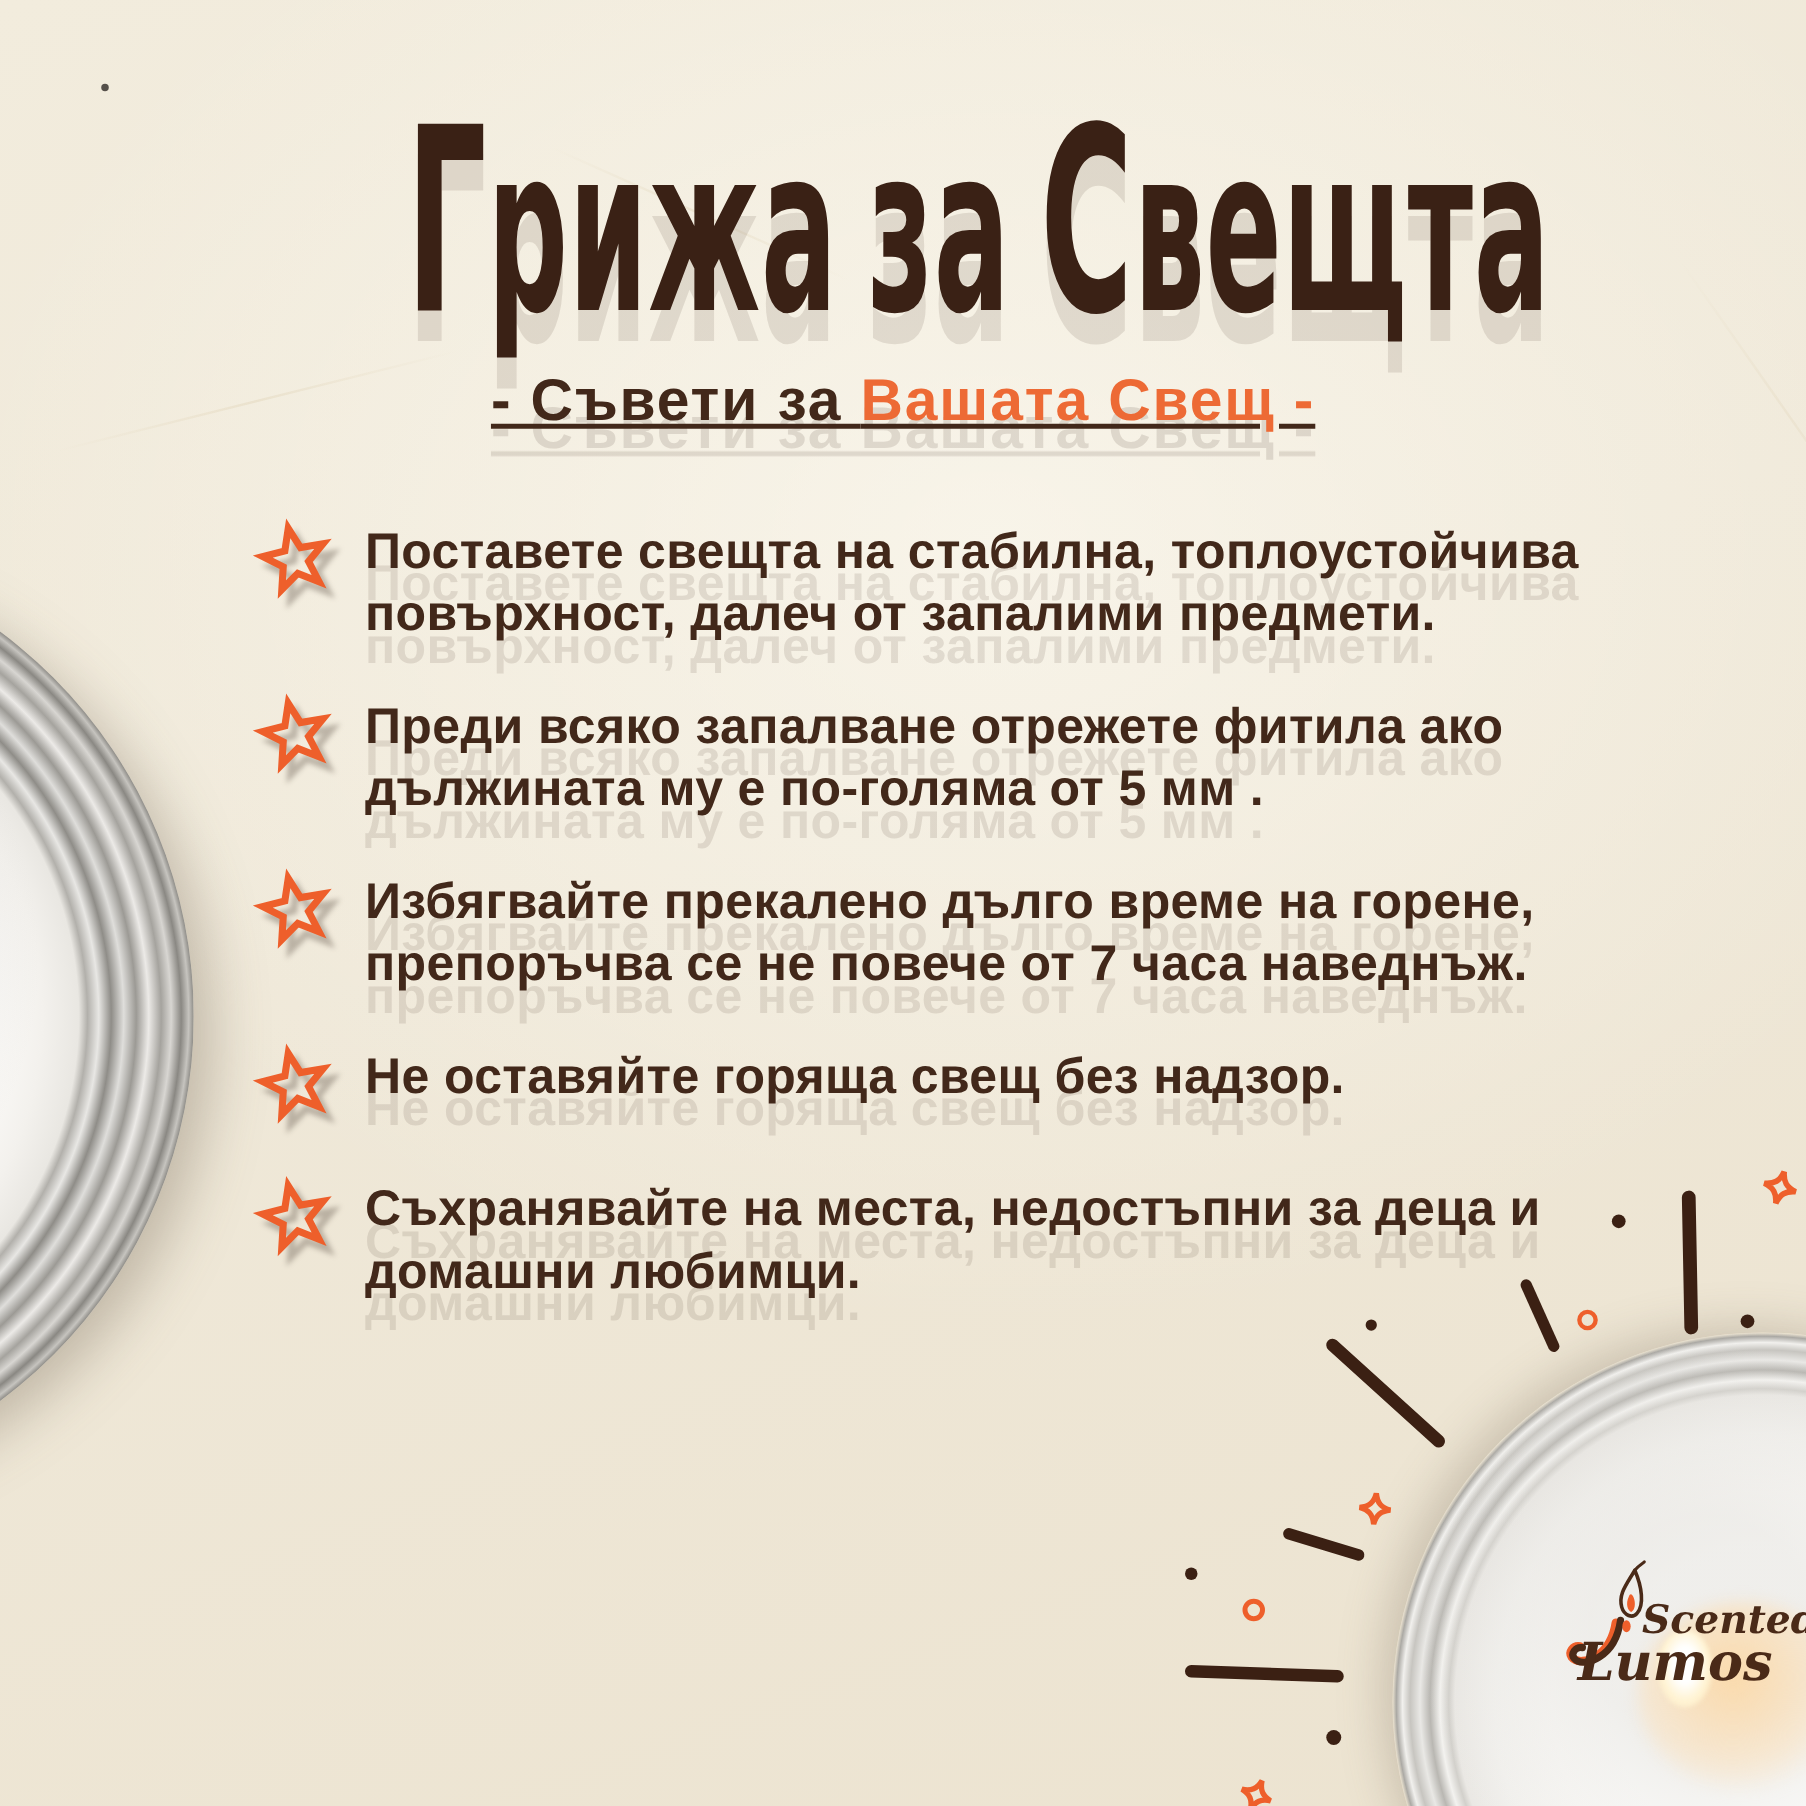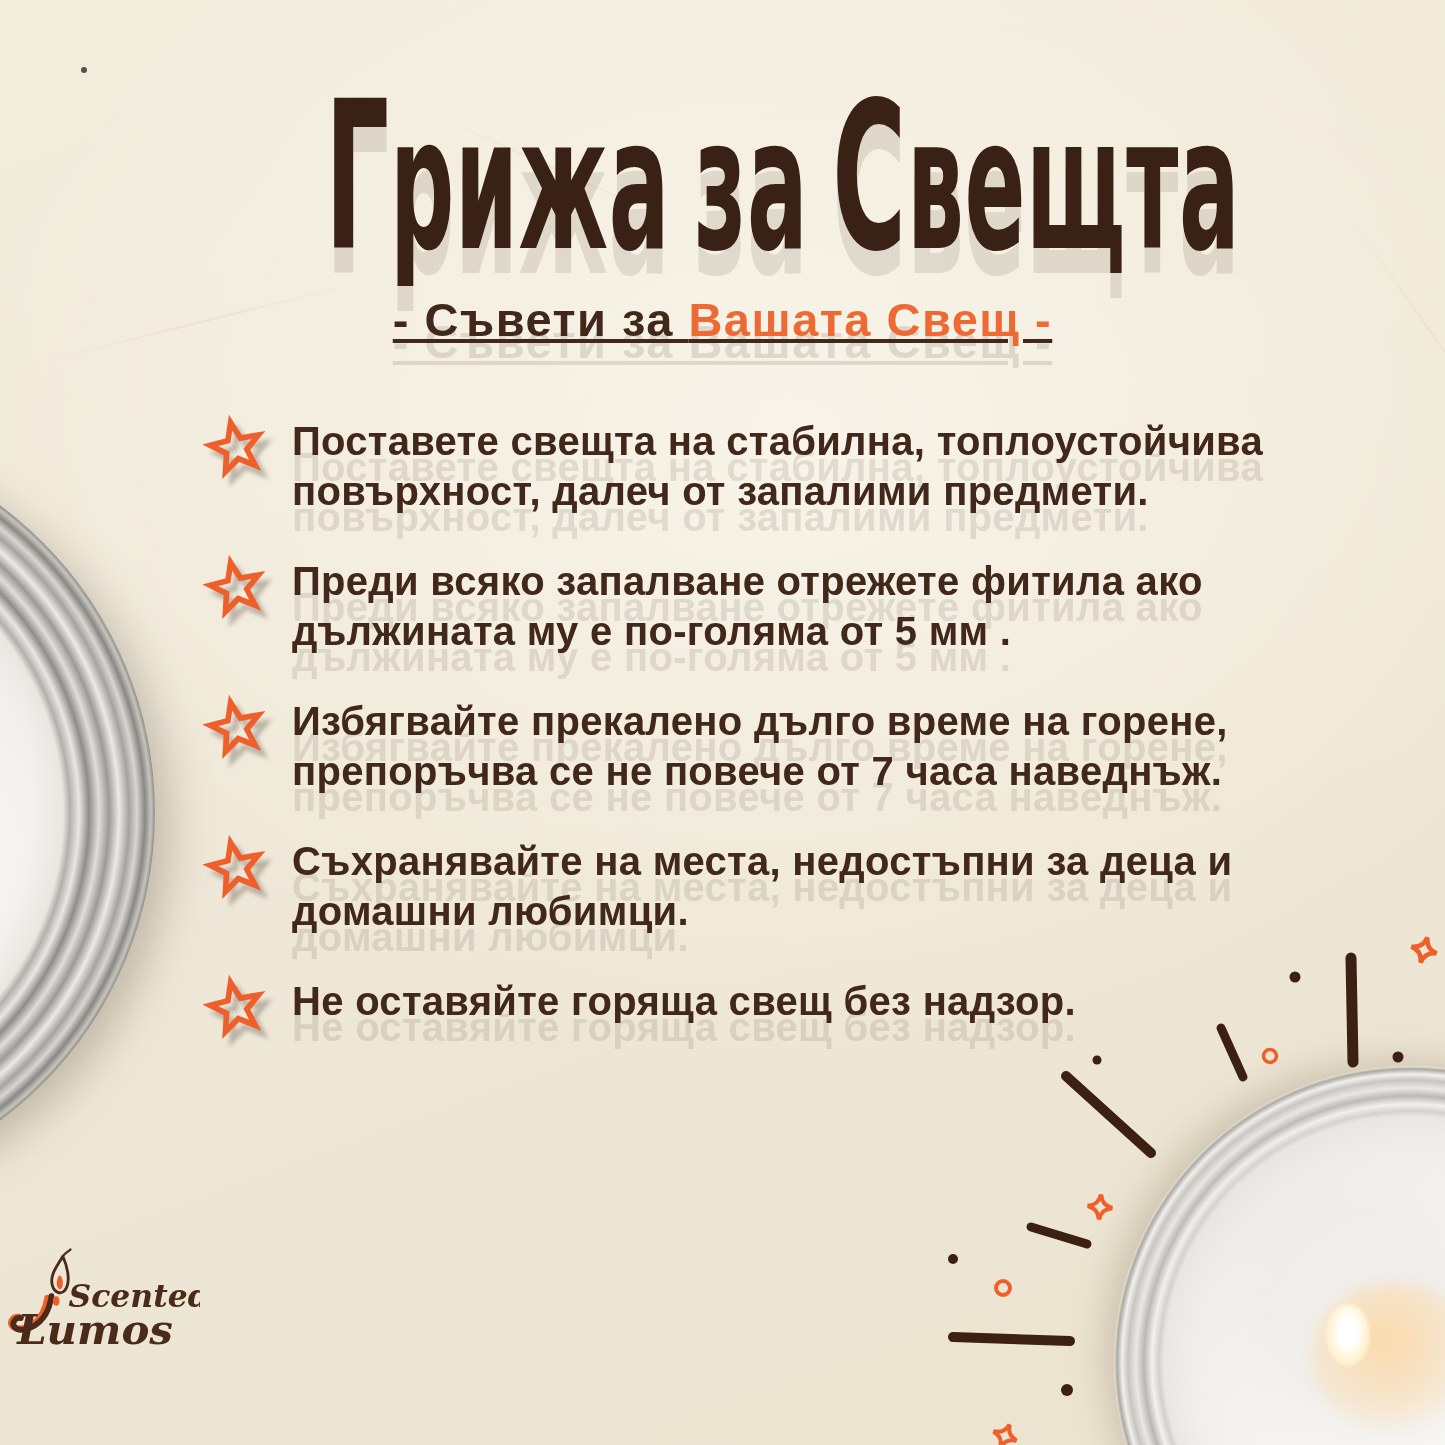--- a/index.html
+++ b/index.html
@@ -71,21 +71,21 @@
   
   .tips{position:absolute;left:186px;top:400px;width:1140px;margin:16px;padding:0;list-style:none;z-index:4;}
   .tip{display:flex;align-items:flex-start;gap:22px;margin:0 0 40px 0;}
   .tip-star{width:68px;height:68px;flex:0 0 68px;margin-top:-2px;
     filter:drop-shadow(7px 8px 2px rgba(112,101,88,.42));}
   .tip-text{font-size:40px;line-height:50px;font-weight:bold;letter-spacing:.3px;
     white-space:pre-line;color:#42281a;
     text-shadow:0 26px 0 rgba(109,96,83,.16);}
 
   
-  .logo-wrap{position:absolute;left:0;right:0;top:1244px;display:flex;flex-direction:row;align-items:flex-end;z-index:4;}
+  .logo-wrap{position:absolute;left:0;right:0;top:1244px;display:flex;flex-direction:column;align-items:flex-end;z-index:4;}
   .logo-svg{width:200px;height:112px;}
   .site{margin-top:2px;font-size:31px;font-weight:bold;letter-spacing:1px;color:#4a2a18;}
 </style>
 </head>
 <body>
 
 <div class="crease c1"></div>
 <div class="crease c2"></div>
 <div class="crease c3"></div>
 <div class="crease c4"></div>
@@ -155,28 +155,28 @@
     <svg class="tip-star" viewBox="-42 -42 84 84">
         <use href="#star-shape" transform="rotate(-12)" fill="none" stroke="#ee5f2b" stroke-width="7"></use>
       </svg>
     <span class="tip-text">Избягвайте прекалено дълго време на горене,
 препоръчва се не повече от 7 часа наведнъж.</span>
   </li>
   <li class="tip">
     <svg class="tip-star" viewBox="-42 -42 84 84">
         <use href="#star-shape" transform="rotate(-12)" fill="none" stroke="#ee5f2b" stroke-width="7"></use>
       </svg>
-    <span class="tip-text">Съхранявайте на места, недостъпни за деца и
-домашни любимци.</span>
+    <span class="tip-text">Не оставяйте горяща свещ без надзор.</span>
   </li>
   <li class="tip">
     <svg class="tip-star" viewBox="-42 -42 84 84">
         <use href="#star-shape" transform="rotate(-12)" fill="none" stroke="#ee5f2b" stroke-width="7"></use>
       </svg>
-    <span class="tip-text">Не оставяйте горяща свещ без надзор.</span>
+    <span class="tip-text">Съхранявайте на места, недостъпни за деца и
+домашни любимци.</span>
   </li>
 </ul>
 
 <div class="logo-wrap">
   <svg class="logo-svg" viewBox="0 0 210 112">
 
     <g>
       <path d="M66,10 C69,6 72,5 74,3" fill="none" stroke="#4a2a18" stroke-width="2.5" stroke-linecap="round"></path>
       <path d="M66,10 C59,22 52,30 55,41 C57,48 64,51 68,46 C74,39 72,24 66,10 Z" fill="none" stroke="#4a2a18" stroke-width="3" stroke-linejoin="round"></path>
       <path d="M61,32 C58,38 60,44 63,45 C66,44 67,38 65,33 C64,30 62,29 61,32 Z" fill="#ee5f2b"></path>

